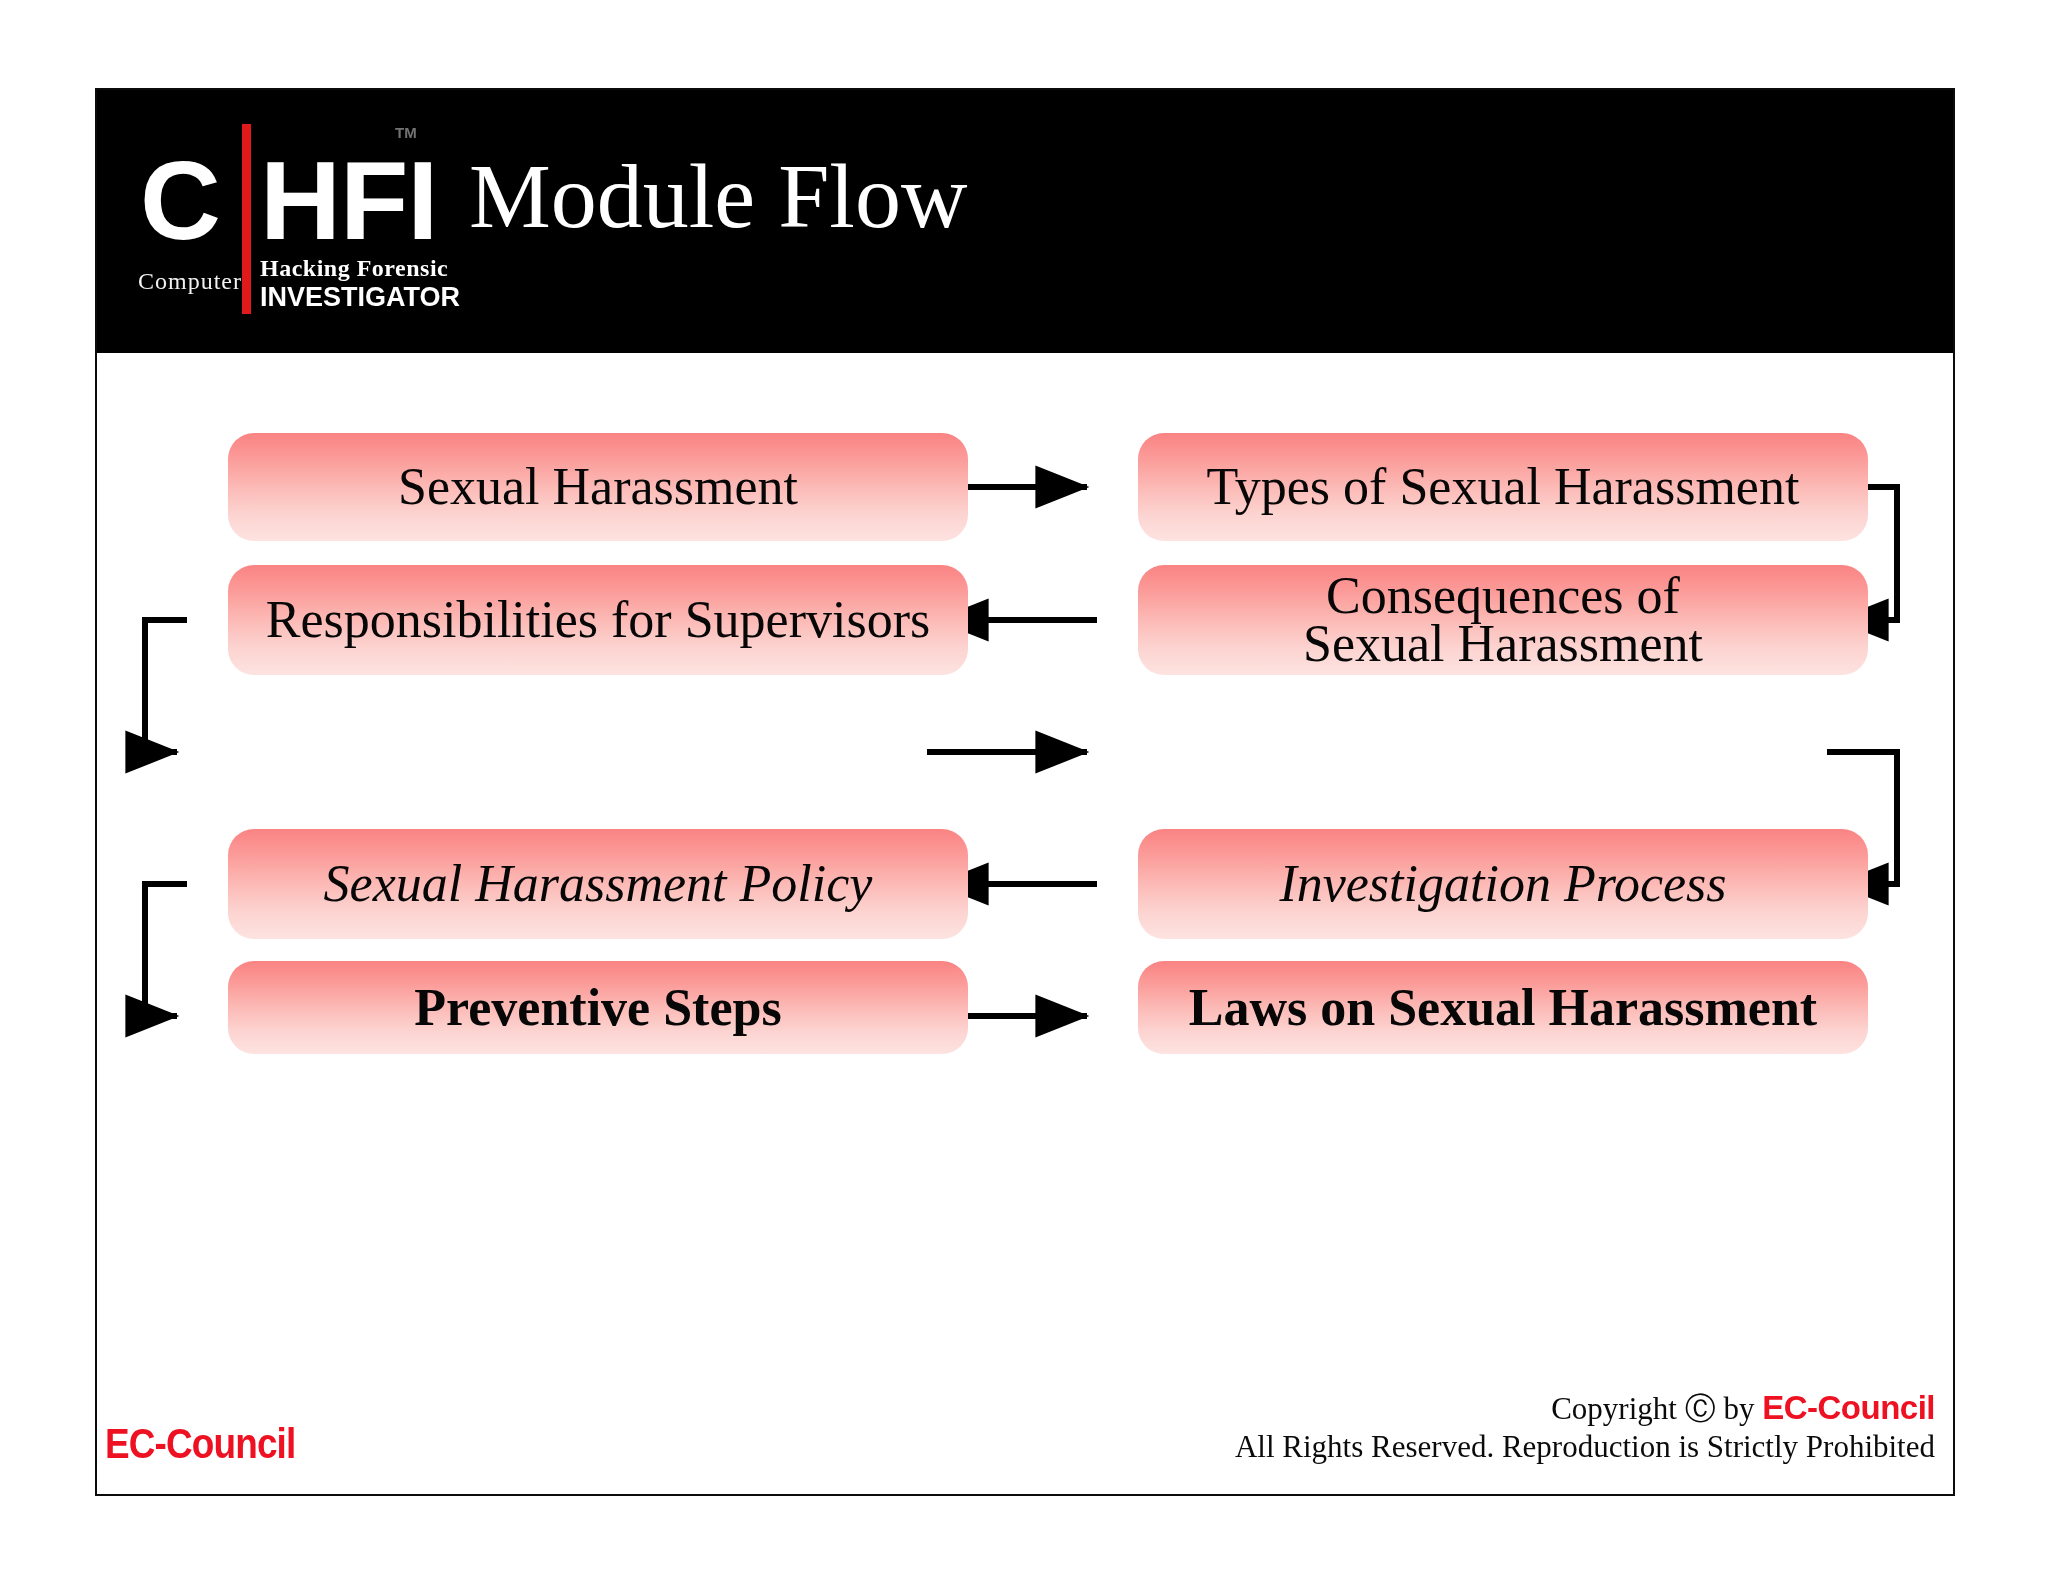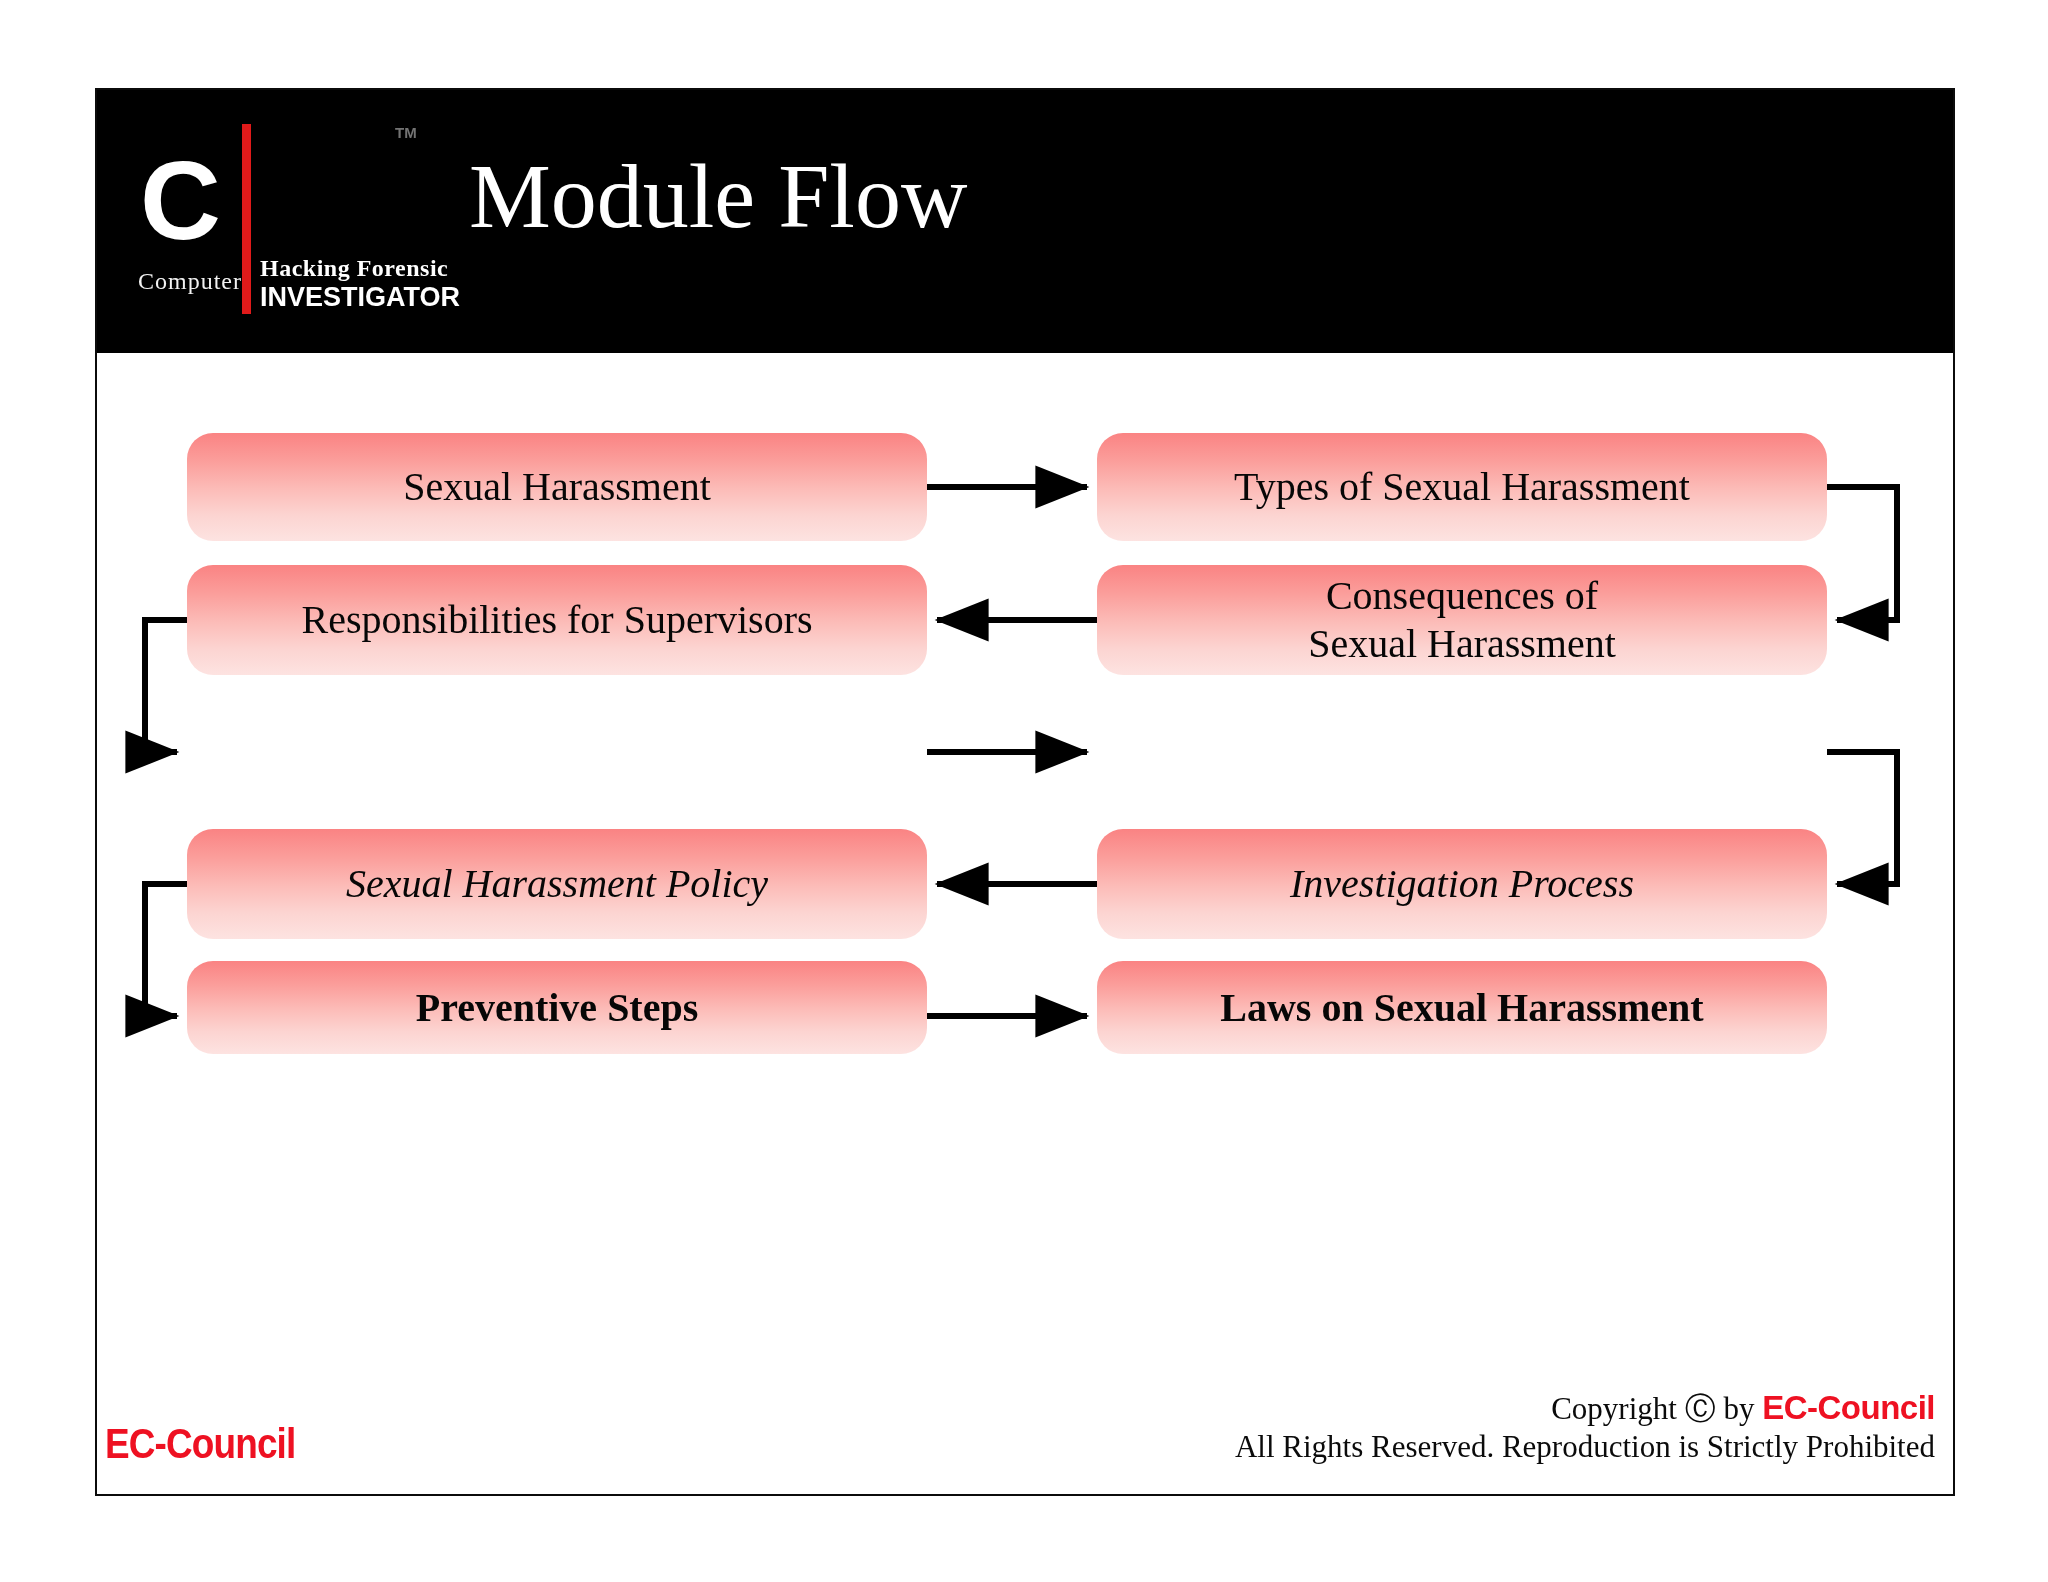--- a/index.html
+++ b/index.html
@@ -147,23 +147,24 @@
         #fcbcb8 52%,
         #fcd4d1 76%,
         #fde3e1 100%);
     display: flex;
     align-items: center;
     justify-content: center;
     text-align: center;
     box-sizing: border-box;
     color: #070707;
     font-family: "Liberation Serif", serif;
-    font-size: 40px;
+    font-size: 52px;
     line-height: 48px;
     padding: 0 18px;
+    margin-left: 41px;
   }
 
   
   .col-left  { left: 90px;  width: 740px; }
   .col-right { left: 1000px; width: 730px; }
 
   
   .row1 { top: 80px;  height: 108px; }
   .row2 { top: 212px; height: 110px; }
   .row3 { top: 344px; height: 110px; }
@@ -222,20 +223,21 @@
 </head>
 <body>
 
 <div id="slide">
 
   <div id="header">
 
     <div id="logo">
       <div id="logo-c">C</div>
       <div id="logo-bar"></div>
+      <div id="logo-hfi">HFI</div>
       <div id="logo-tm">TM</div>
       <div id="logo-computer">Computer</div>
       <div id="logo-right-lines">
         <div id="logo-hacking">Hacking  Forensic</div>
         <div id="logo-investigator">INVESTIGATOR</div>
       </div>
     </div>
 
     <div id="slide-title">Module Flow</div>
   </div>

